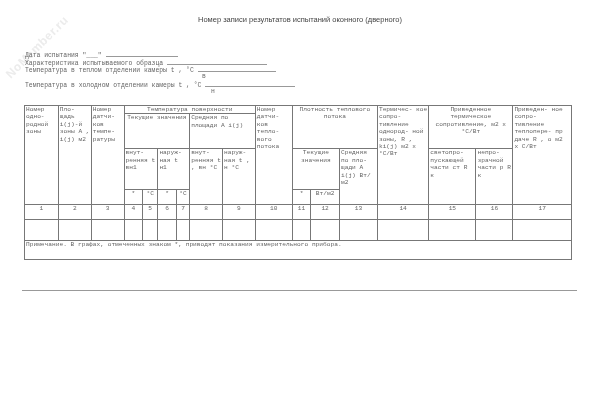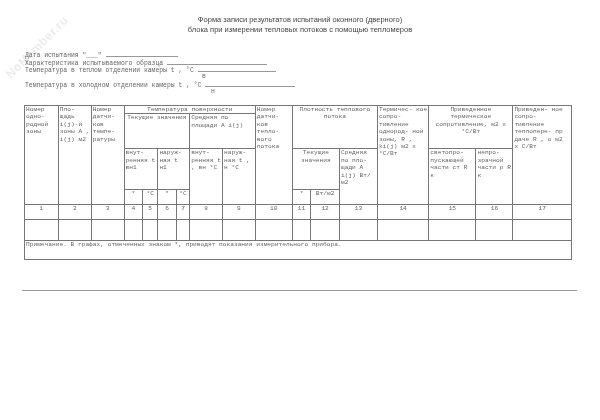--- a/index.html
+++ b/index.html
@@ -17,22 +17,21 @@
   .empty td{height:20px;}
   .note td{height:18px;vertical-align:middle;padding-left:12px;}
   .hr{position:absolute;left:22px;top:290px;width:555px;border-top:1px solid #999;}
 </style>
 </head>
 <body>
 
 <div class="watermark">NoMember.ru</div>
 
 <div class="title">
-  <div>Форма записи результатов испытаний оконного (дверного)</div>
-  <div>блока при измерении тепловых потоков с помощью тепломеров</div>
+  <div>Номер записи результатов испытаний оконного (дверного)</div>
 </div>
 
 <div class="fields mono">
   <div class="fline">
     <span>Дата испытания "___"</span>
     <span class="uline" style="width:72px"></span>
   </div>
   <div class="fline">
     <span>Характеристика испытываемого образца</span>
     <span class="uline" style="width:100px"></span>

